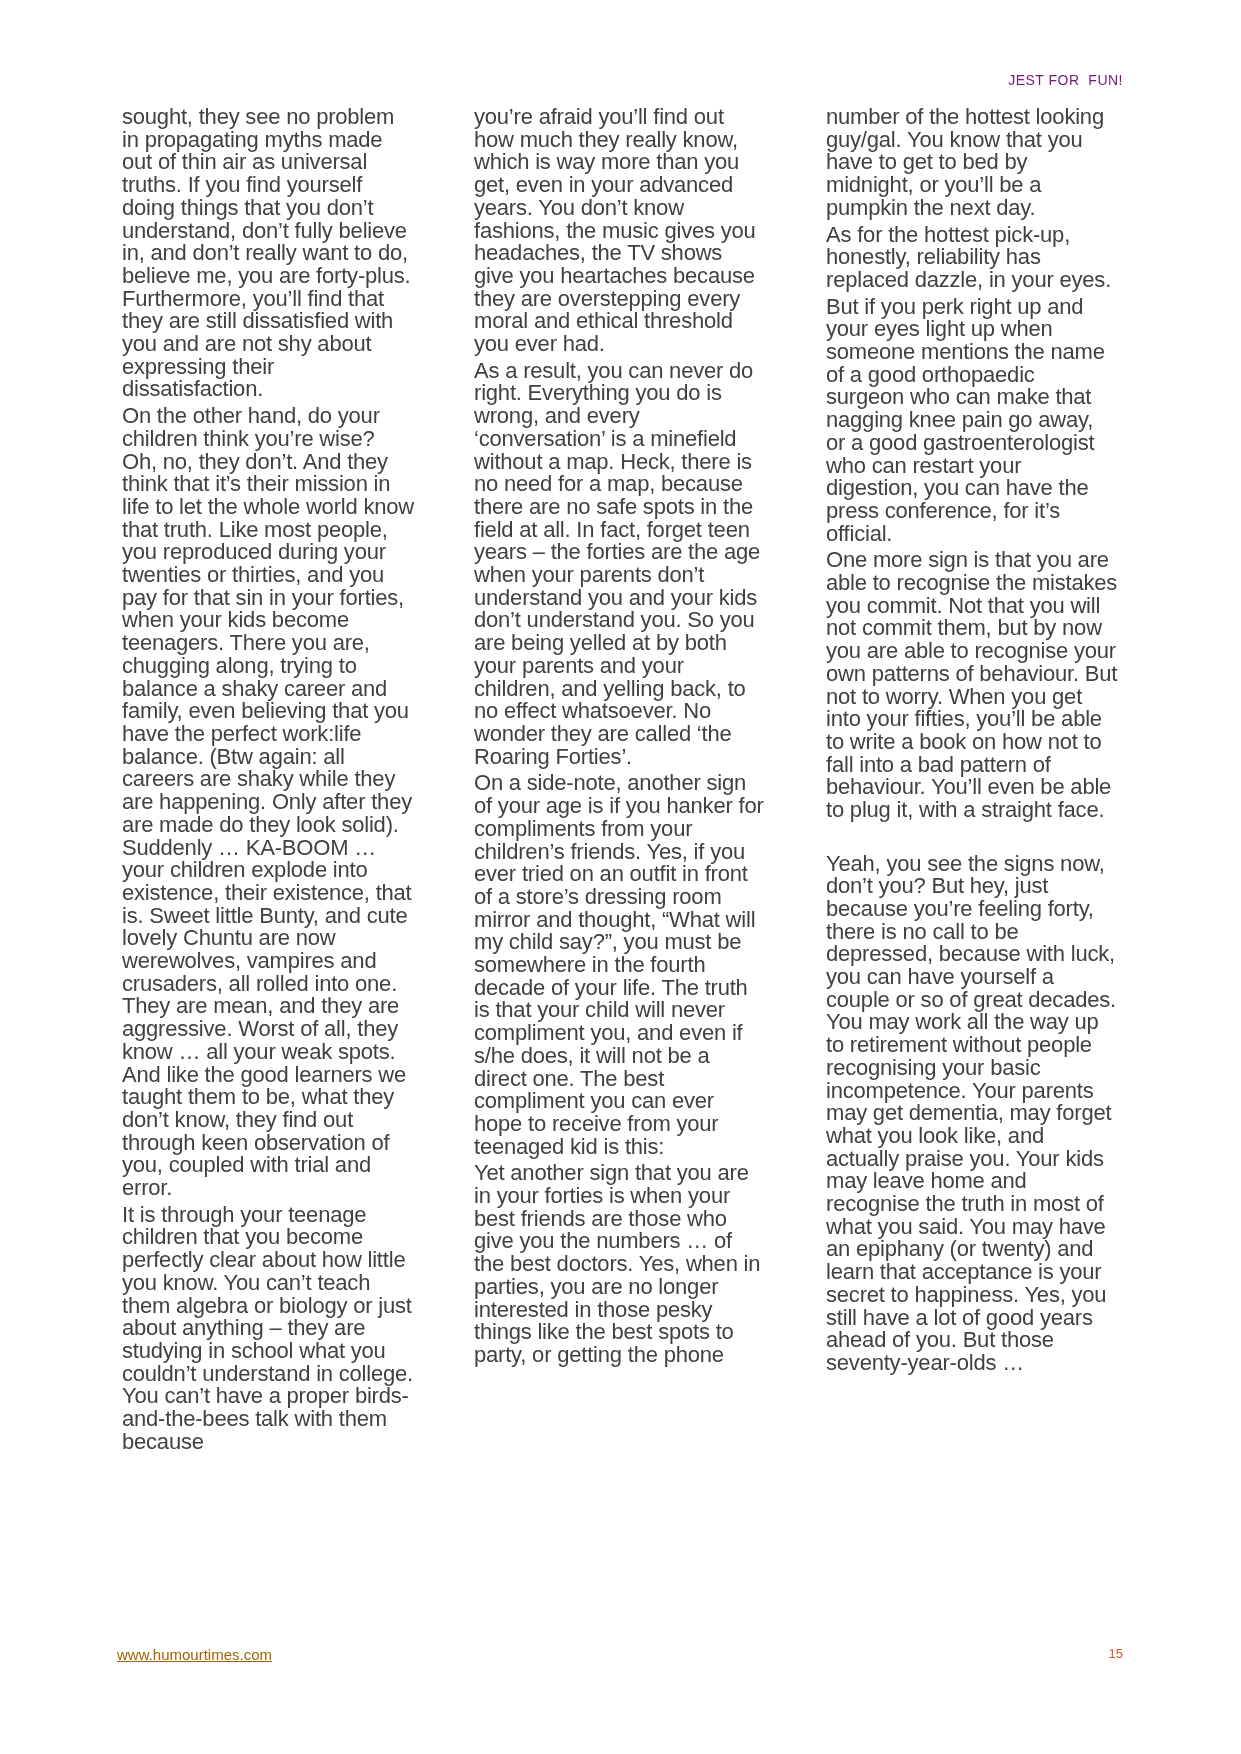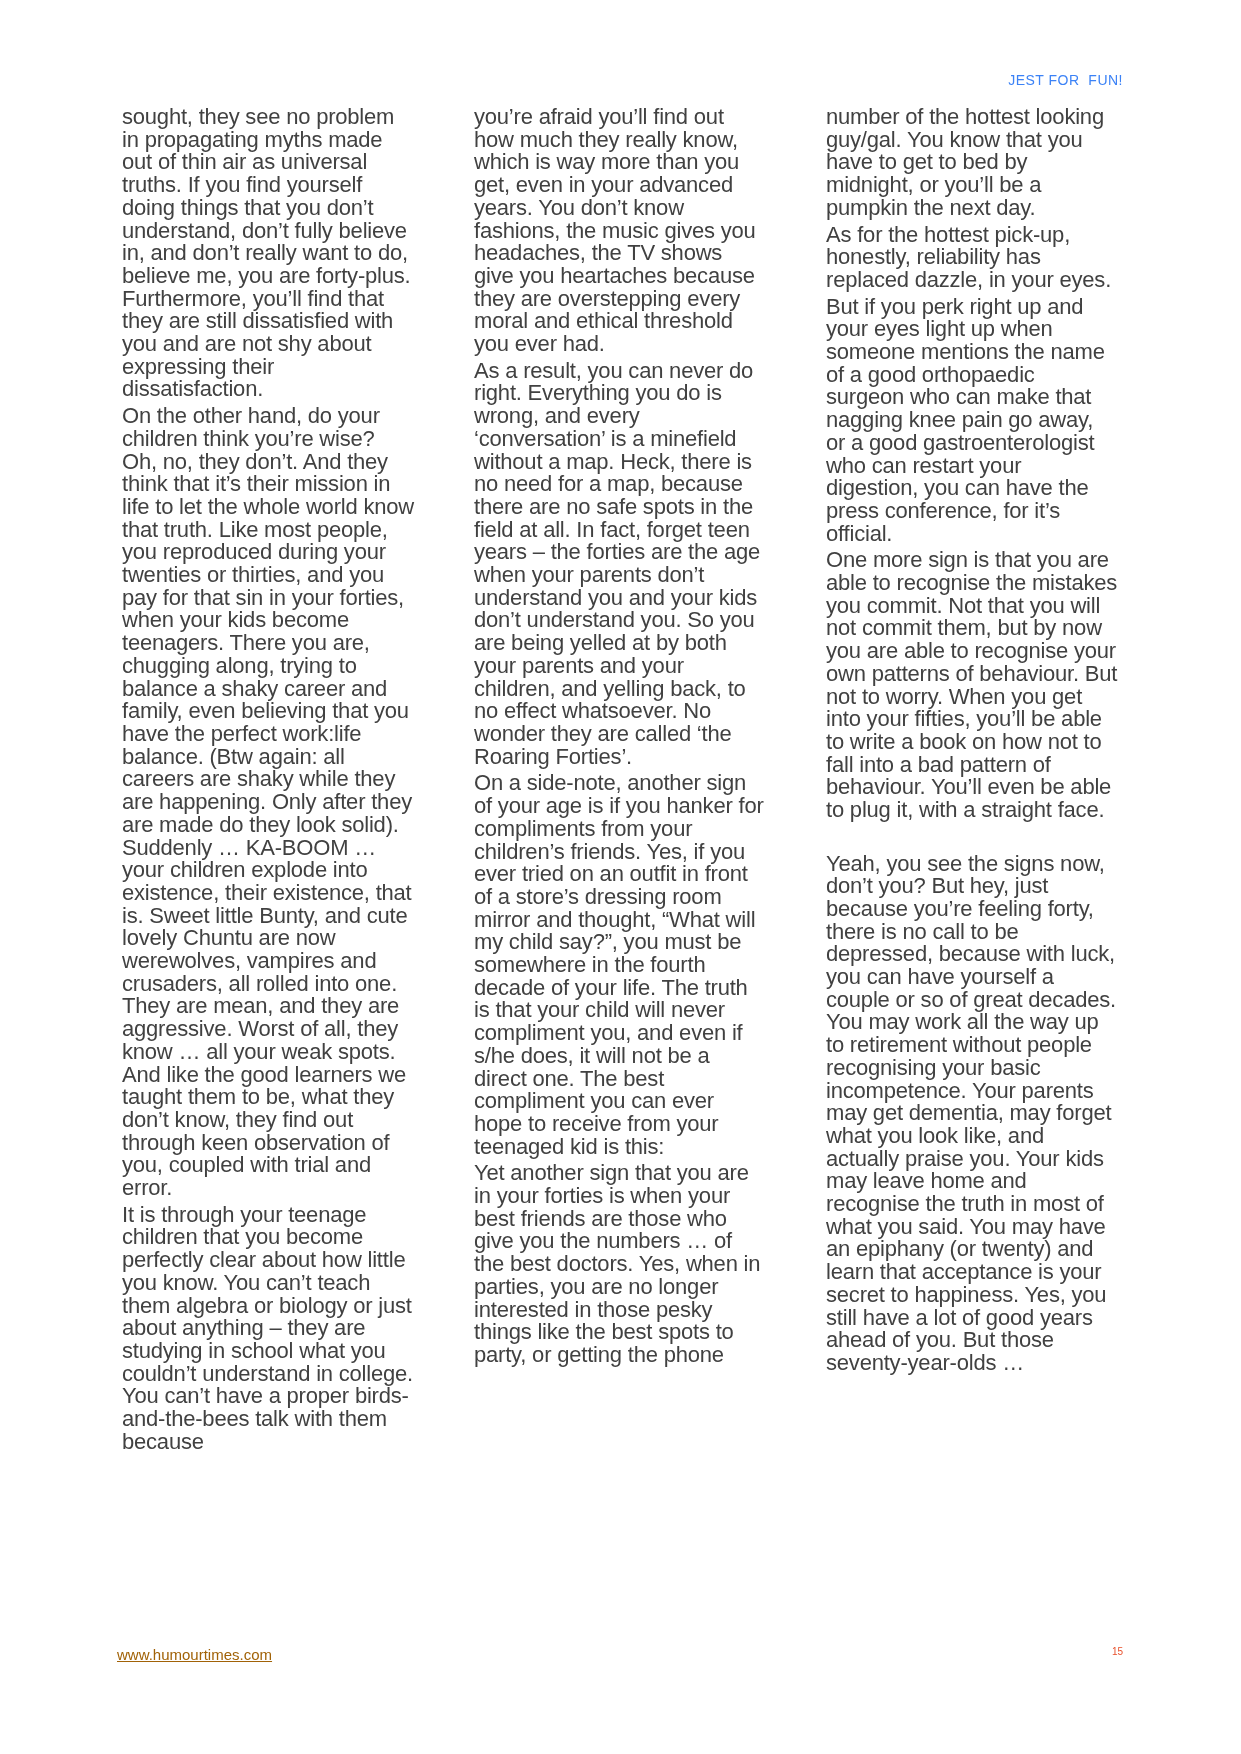--- a/index.html
+++ b/index.html
@@ -7,21 +7,21 @@
     width: 1241px; height: 1754px;
     background: #ffffff;
     font-family: "Liberation Sans", sans-serif;
     position: relative;
     overflow: hidden;
   }
   .page { position: absolute; inset: 0; }
   .section-header {
     position: absolute;
     top: 72px; right: 118px;
-    color: #3b82f6;
+    color: #701a75;
     font-size: 14px;
     letter-spacing: 0.5px;
     white-space: pre;
   }
   .columns {
     position: absolute;
     left: 118px; top: 102px;
     display: flex;
     gap: 52px;
   }
@@ -39,21 +39,21 @@
     left: 117px; top: 1646px;
     color: #a16207;
     font-size: 15px;
     text-decoration: underline;
     cursor: pointer;
   }
   .page-number {
     position: absolute;
     right: 118px; top: 1646px;
     color: #E8502B;
-    font-size: 10px;
+    font-size: 13px;
   }
 </style>
 </head>
 <body>
 
 <div class="page">
 
   <div class="section-header">JEST FOR  FUN!</div>
 
   <div class="columns">

